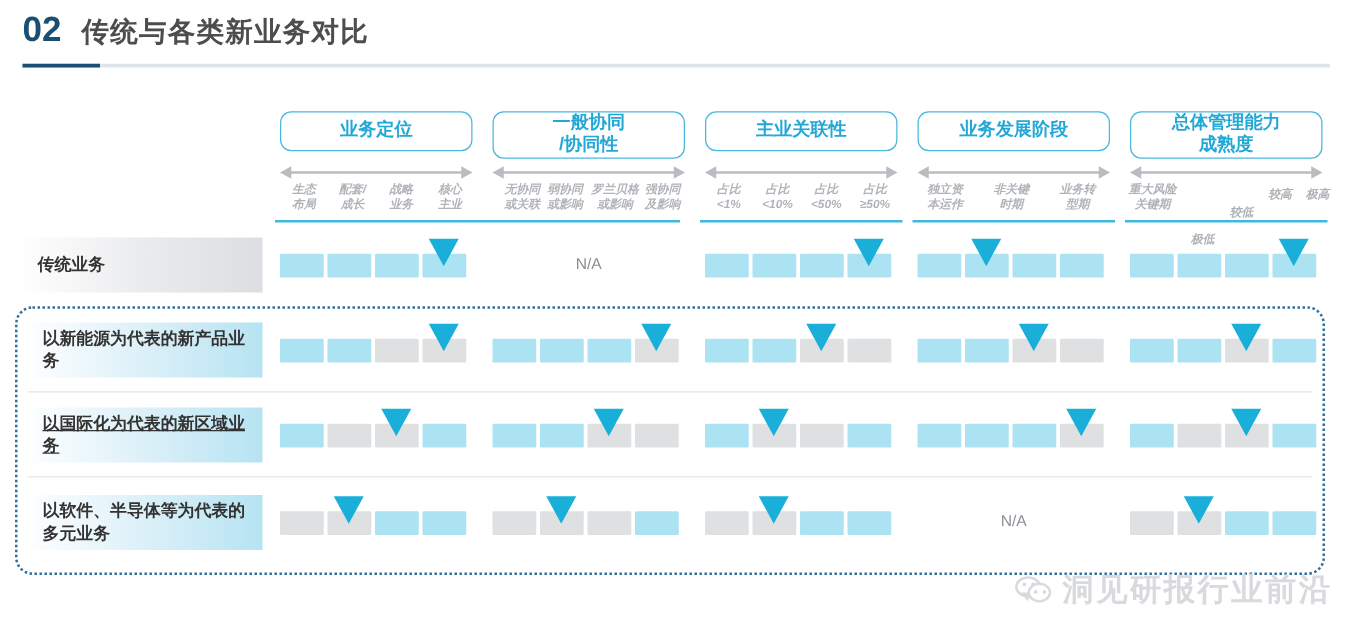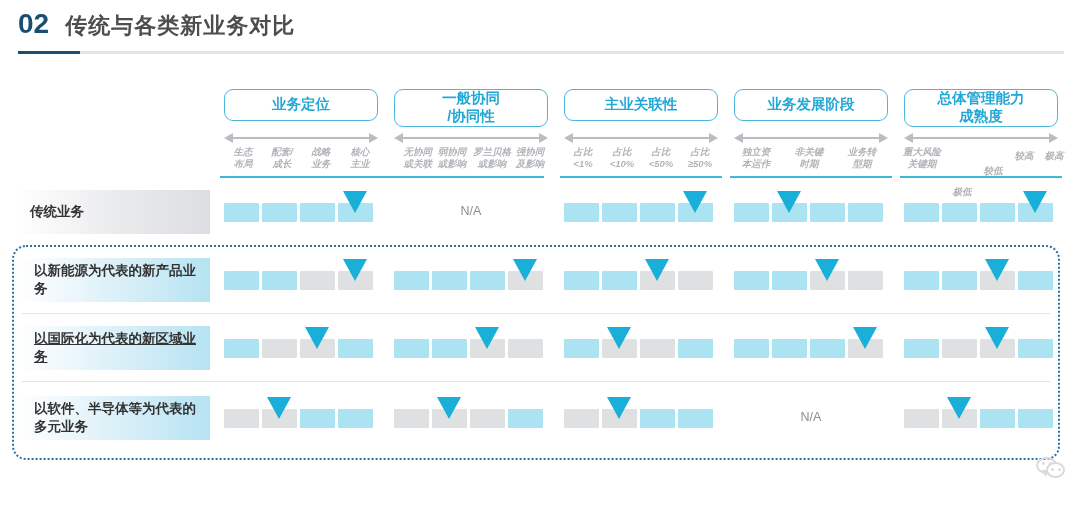--- a/index.html
+++ b/index.html
@@ -362,14 +362,15 @@
 
   <div class="wm">
     <span class="wm-icon">
       <span class="b1"></span>
         <span class="d1"></span>
         <span class="d2"></span>
       <span class="b2"></span>
         <span class="d3"></span>
         <span class="d4"></span>
     </span>
+    <span>洞见研报行业前沿</span>
   </div>
 </div>
 
 </body></html>

